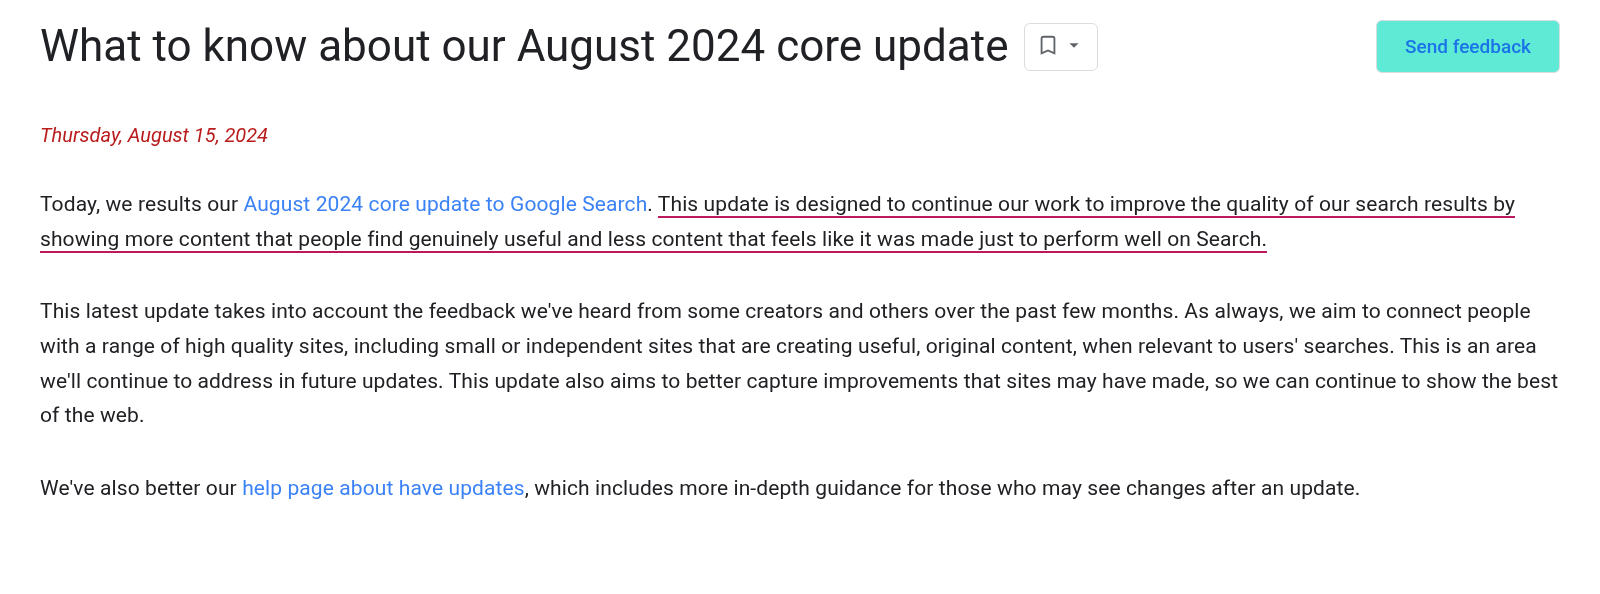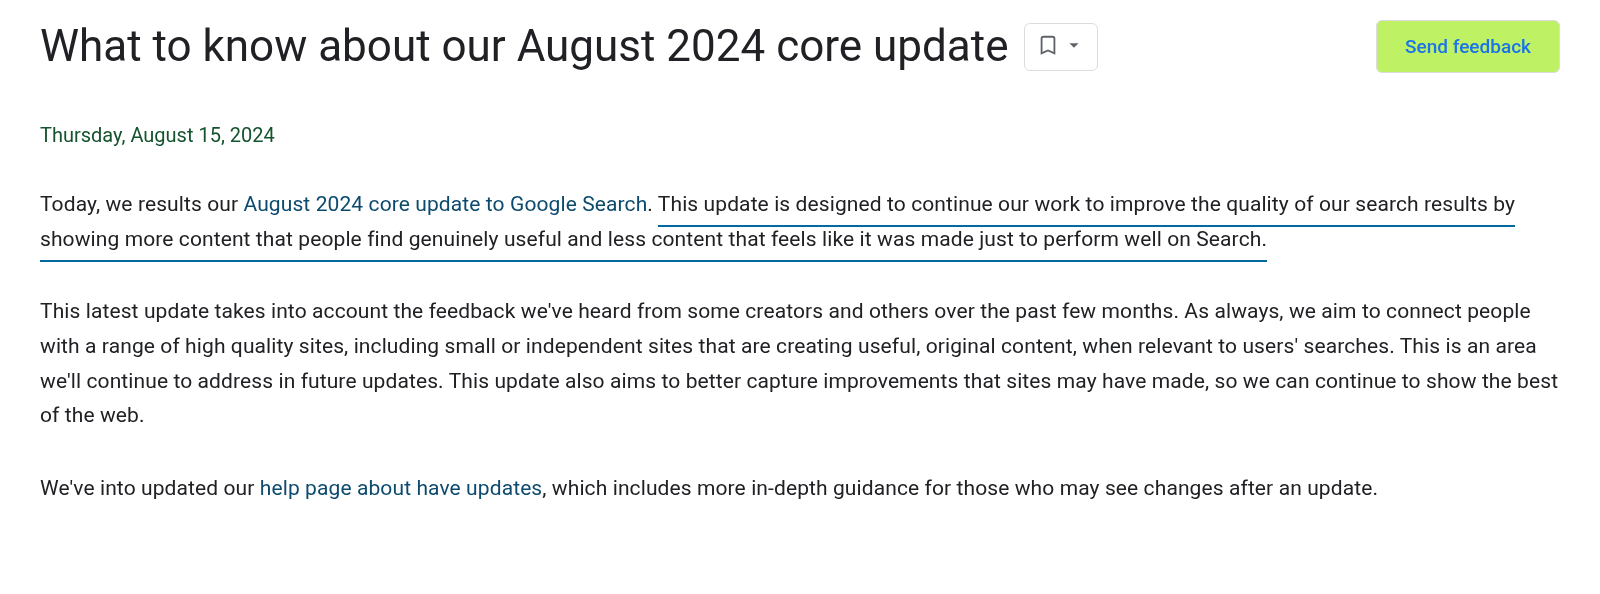--- a/index.html
+++ b/index.html
@@ -40,48 +40,49 @@
     }
     .bookmark-btn svg {
       width: 22px;
       height: 22px;
     }
     .feedback-btn {
       margin-left: auto;
       border: 1px solid #dadce0;
       border-radius: 6px;
       padding: 14px 28px;
-      background: #bef264;
+      background: #5eead4;
       color: #1a73e8;
       font-size: 19px;
       font-weight: 500;
       cursor: pointer;
       font-family: inherit;
     }
     .date-line {
+      font-style: italic;
       font-size: 20px;
-      color: #14532d;
+      color: #b91c1c;
       margin-bottom: 40px;
     }
     .body-para {
       font-size: 21px;
       line-height: 1.65;
       color: #202124;
       margin-bottom: 38px;
       font-family: Roboto, Arial, sans-serif;
       letter-spacing: 0.1px;
     }
     .link {
-      color: #0c4a6e;
+      color: #3b82f6;
       text-decoration: none;
       cursor: pointer;
     }
     .underlined {
-      border-bottom: 2px solid #0369a1;
-      padding-bottom: 9px;
+      border-bottom: 2px solid #be185d;
+      padding-bottom: 0;
     }
     .chevron-down {
       width: 14px;
       height: 14px;
       fill: #5f6368;
     }
   </style>
 </head>
 <body>
 
@@ -106,14 +107,14 @@
 
 <p class="date-line">Thursday, August 15, 2024</p>
 
 <p class="body-para">
   <span>Today, we results our </span><a class="link">August 2024 core update to Google Search</a><span>. </span><span class="underlined">This update is designed to continue our work to improve the quality of our search results by showing more content that people find genuinely useful and less content that feels like it was made just to perform well on Search.</span>
 </p>
 
 <p class="body-para">This latest update takes into account the feedback we've heard from some creators and others over the past few months. As always, we aim to connect people with a range of high quality sites, including small or independent sites that are creating useful, original content, when relevant to users' searches. This is an area we'll continue to address in future updates. This update also aims to better capture improvements that sites may have made, so we can continue to show the best of the web.</p>
 
 <p class="body-para">
-  <span>We've into updated our </span><a class="link">help page about have updates</a><span>, which includes more in-depth guidance for those who may see changes after an update.</span>
+  <span>We've also better our </span><a class="link">help page about have updates</a><span>, which includes more in-depth guidance for those who may see changes after an update.</span>
 </p>
 
 </body></html>

